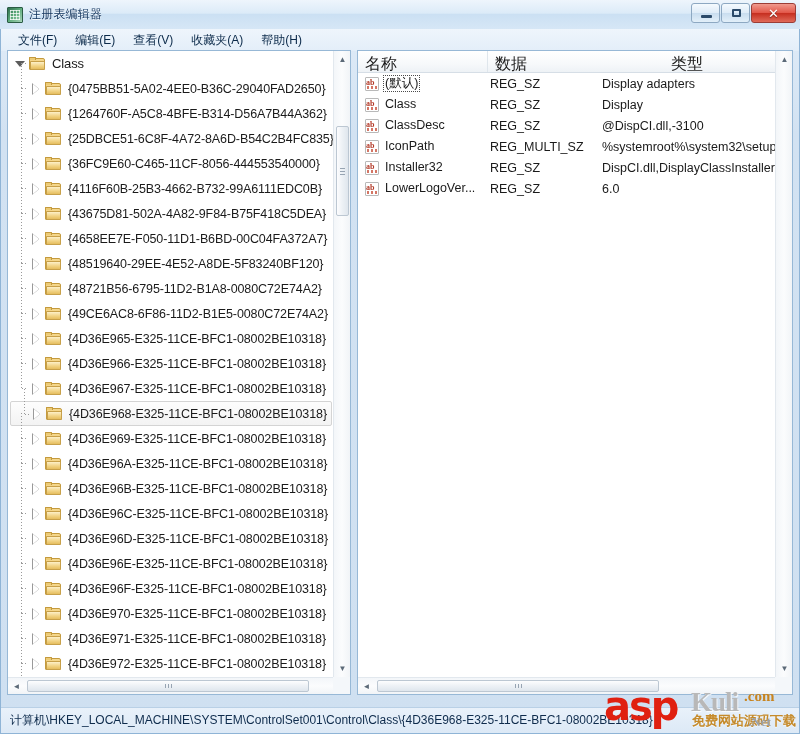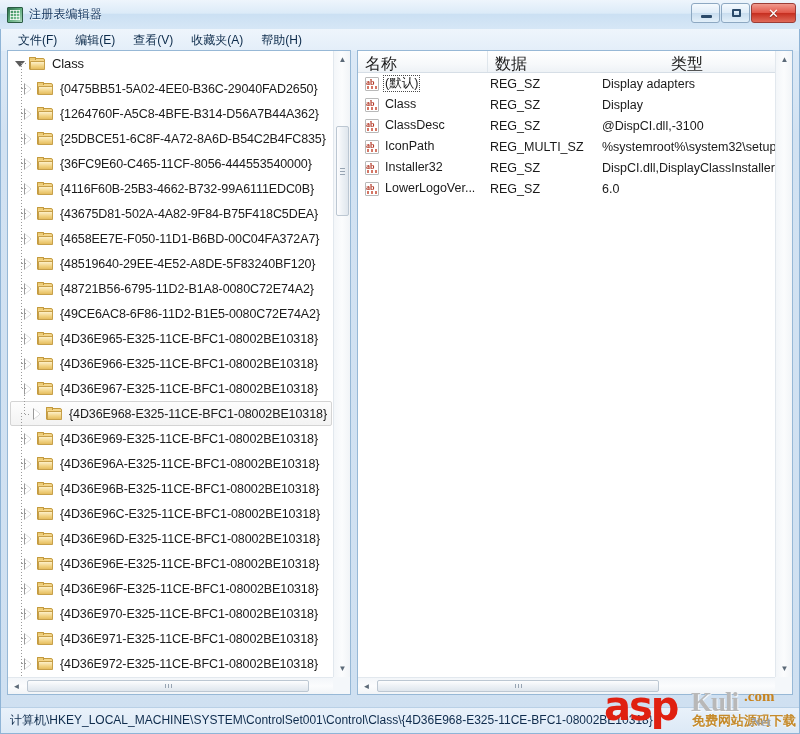--- a/index.html
+++ b/index.html
@@ -164,21 +164,21 @@
     cursor: default;
   }
   .tree-row.selected {
     background: linear-gradient(180deg,#fdfdfd 0%, #f3f3f3 100%);
     border: 1px solid #d4d4d4;
     border-radius: 2px;
     margin-left: 2px;
     margin-right: 2px;
     padding-left: 4px;
   }
-  .tree-row.child { padding-left: 14px; }
+  .tree-row.child { padding-left: 22px; }
   .tree-row.child.selected { padding-left: 20px; text-align: center; }
 
   .twisty {
     width: 12px; height: 12px;
     margin-right: 3px;
     position: relative;
     flex: 0 0 auto;
   }
   .twisty.closed:before {
     content:"";

